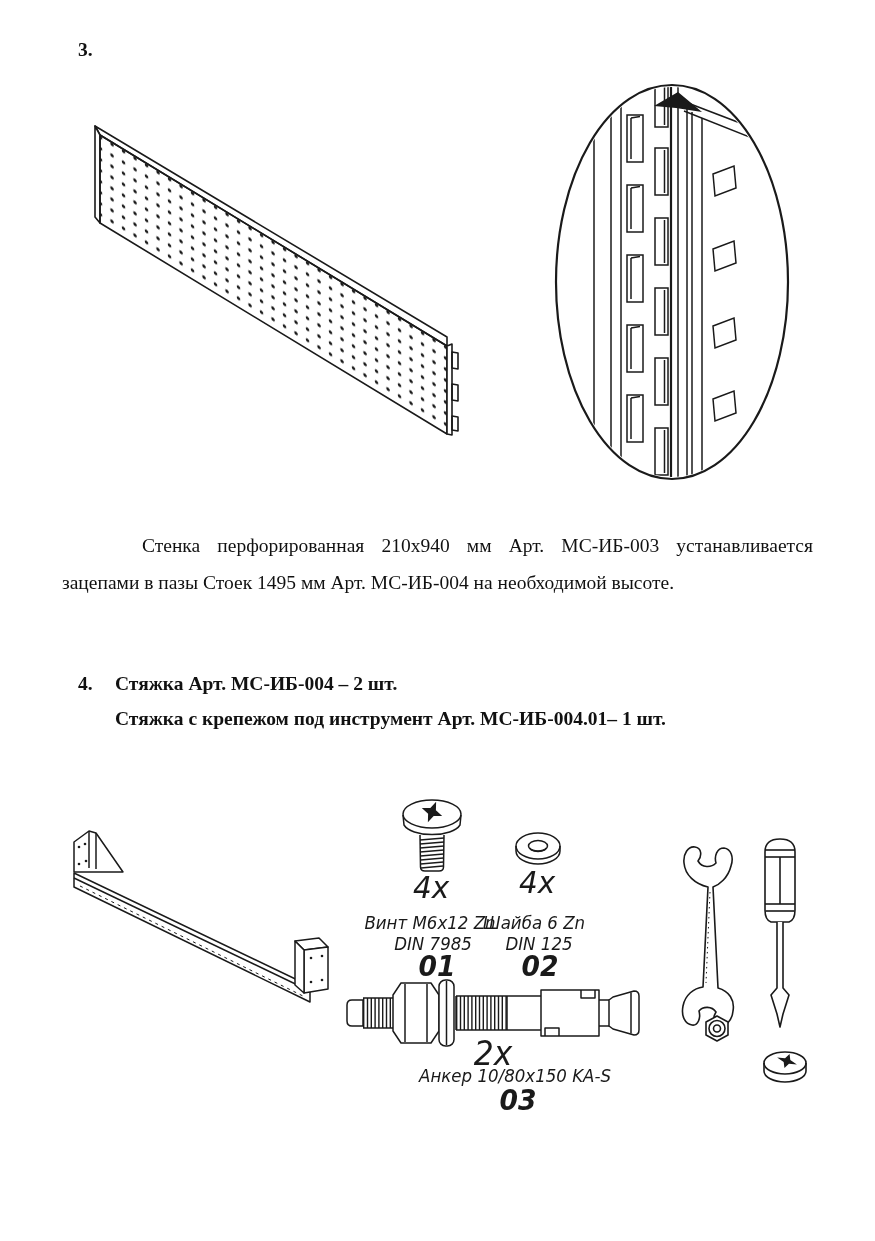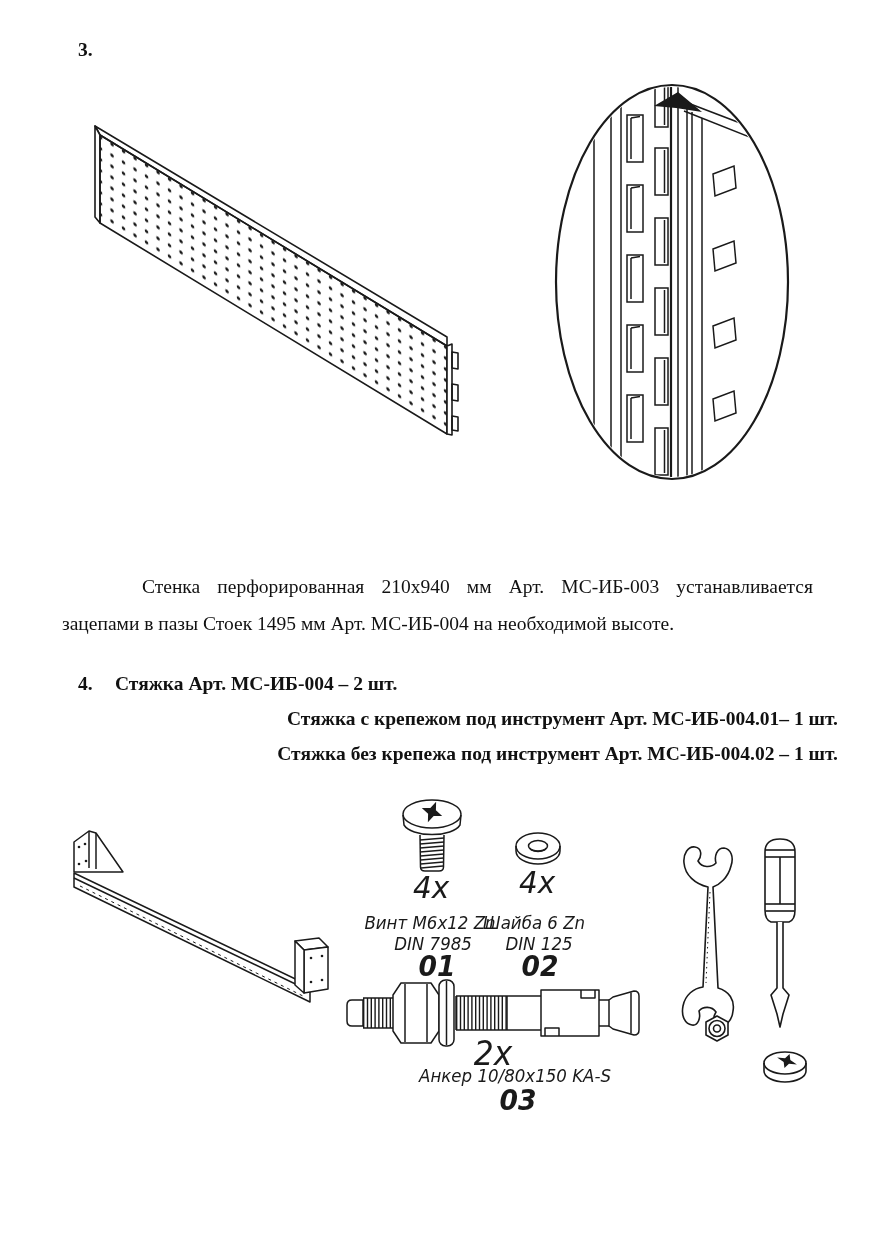--- a/index.html
+++ b/index.html
@@ -8,24 +8,24 @@
     width:875px;height:1241px;
     margin:0 auto;
     background:#ffffff;
     color:#111;
     font-family:"Liberation Serif", serif;
     overflow:hidden;
   }
   .abs{position:absolute;}
   .hrow{display:flex;font-weight:bold;font-size:19.5px;line-height:24px;}
   .hnum{width:37px;flex:0 0 37px;}
-  .para{width:751px;font-size:19.5px;line-height:37px;margin-top:41px;}
+  .para{width:751px;font-size:19.5px;line-height:37px;}
   .para .l1{text-align:justify;text-align-last:justify;text-indent:80px;white-space:normal;}
   .s4line{font-weight:bold;font-size:19.5px;line-height:35px;}
-  .s4sub{margin-left:37px;text-align:right;}
+  .s4sub{margin-left:37px;}
   .tech{
     font-family:"DejaVu Sans", sans-serif;
     font-style:italic;
     color:#1a1a1a;
     white-space:nowrap;
     transform:translateX(-50%) scaleX(0.95);
   }
   .qty{font-size:31px;}
   .qty3{font-size:33px;}
   .pname{font-size:17.5px;}
@@ -116,21 +116,20 @@
     <div class="l1">Стенка перфорированная 210х940 мм Арт. МС-ИБ-003 устанавливается</div>
     <div>зацепами в пазы Стоек 1495 мм Арт. МС-ИБ-004 на необходимой высоте.</div>
   </div>
 
   <div class="abs" style="left:78px;top:666px;width:760px;">
     <div class="hrow s4line">
       <span class="hnum">4.</span>
       <span>Стяжка Арт. МС-ИБ-004 – 2 шт.</span>
     </div>
     <div class="s4line s4sub">Стяжка с крепежом под инструмент Арт. МС-ИБ-004.01– 1 шт.</div>
-    <div class="s4line s4sub">Стяжка без крепежа под инструмент Арт. МС-ИБ-004.02 – 1 шт.</div>
   </div>
 
   <svg class="abs" style="left:60px;top:812px;" width="280" height="225" viewBox="0 0 280 225">
     <g fill="none" stroke="#1a1a1a" stroke-width="1.5" stroke-linejoin="round">
 
       <polygon points="14,61 250,174 250,190 14,75" fill="#fff"></polygon>
       <line x1="14" y1="66" x2="250" y2="179"></line>
       <line x1="20" y1="74" x2="245" y2="185" stroke-dasharray="3 4" stroke-width="1"></line>
 
       <polygon points="14,30 29,19 36,21 63,60 14,60" fill="#fff"></polygon>

